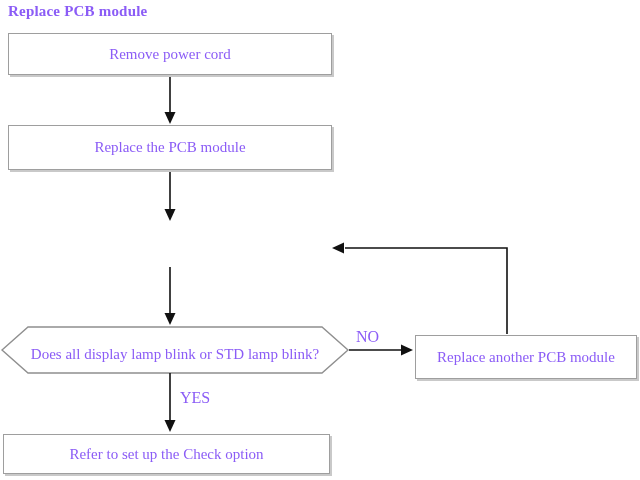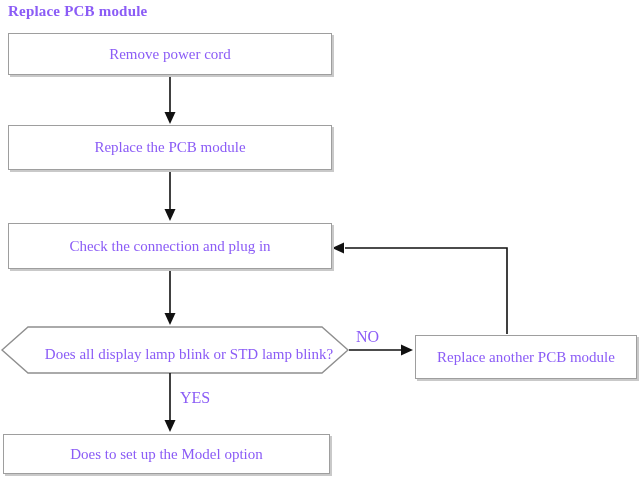--- a/index.html
+++ b/index.html
@@ -67,33 +67,30 @@
   </svg>
 
   <div class="box" style="left:8px; top:125px; width:322px; height:43px;">
     <span>Replace the PCB module</span>
   </div>
 
   <div class="box" style="left:8px; top:33px; width:322px; height:40px;">
     <span>Remove power cord</span>
   </div>
 
-  <div class="box" style="left:8px; top:223px; width:322px; height:44px;">
-    <span>Check the connection and plug in</span>
-  </div>
 
-  <div class="hex-text" style="left:34px; top:328px; width:310px; height:52px;">
+  <div class="hex-text" style="left:20px; top:328px; width:310px; height:52px;">
     <span>Does all display lamp blink or STD lamp blink?</span>
   </div>
 
   <div class="edge-label" style="left:356px; top:328px;">NO</div>
 
   <div class="edge-label" style="left:180px; top:389px;">YES</div>
 
   <div class="box" style="left:415px; top:335px; width:220px; height:42px;">
     <span>Replace another PCB module</span>
   </div>
 
   <div class="box" style="left:3px; top:434px; width:325px; height:38px;">
-    <span>Does to set up the Model option</span>
+    <span>Refer to set up the Check option</span>
   </div>
 
 </div>
 
 </body></html>

